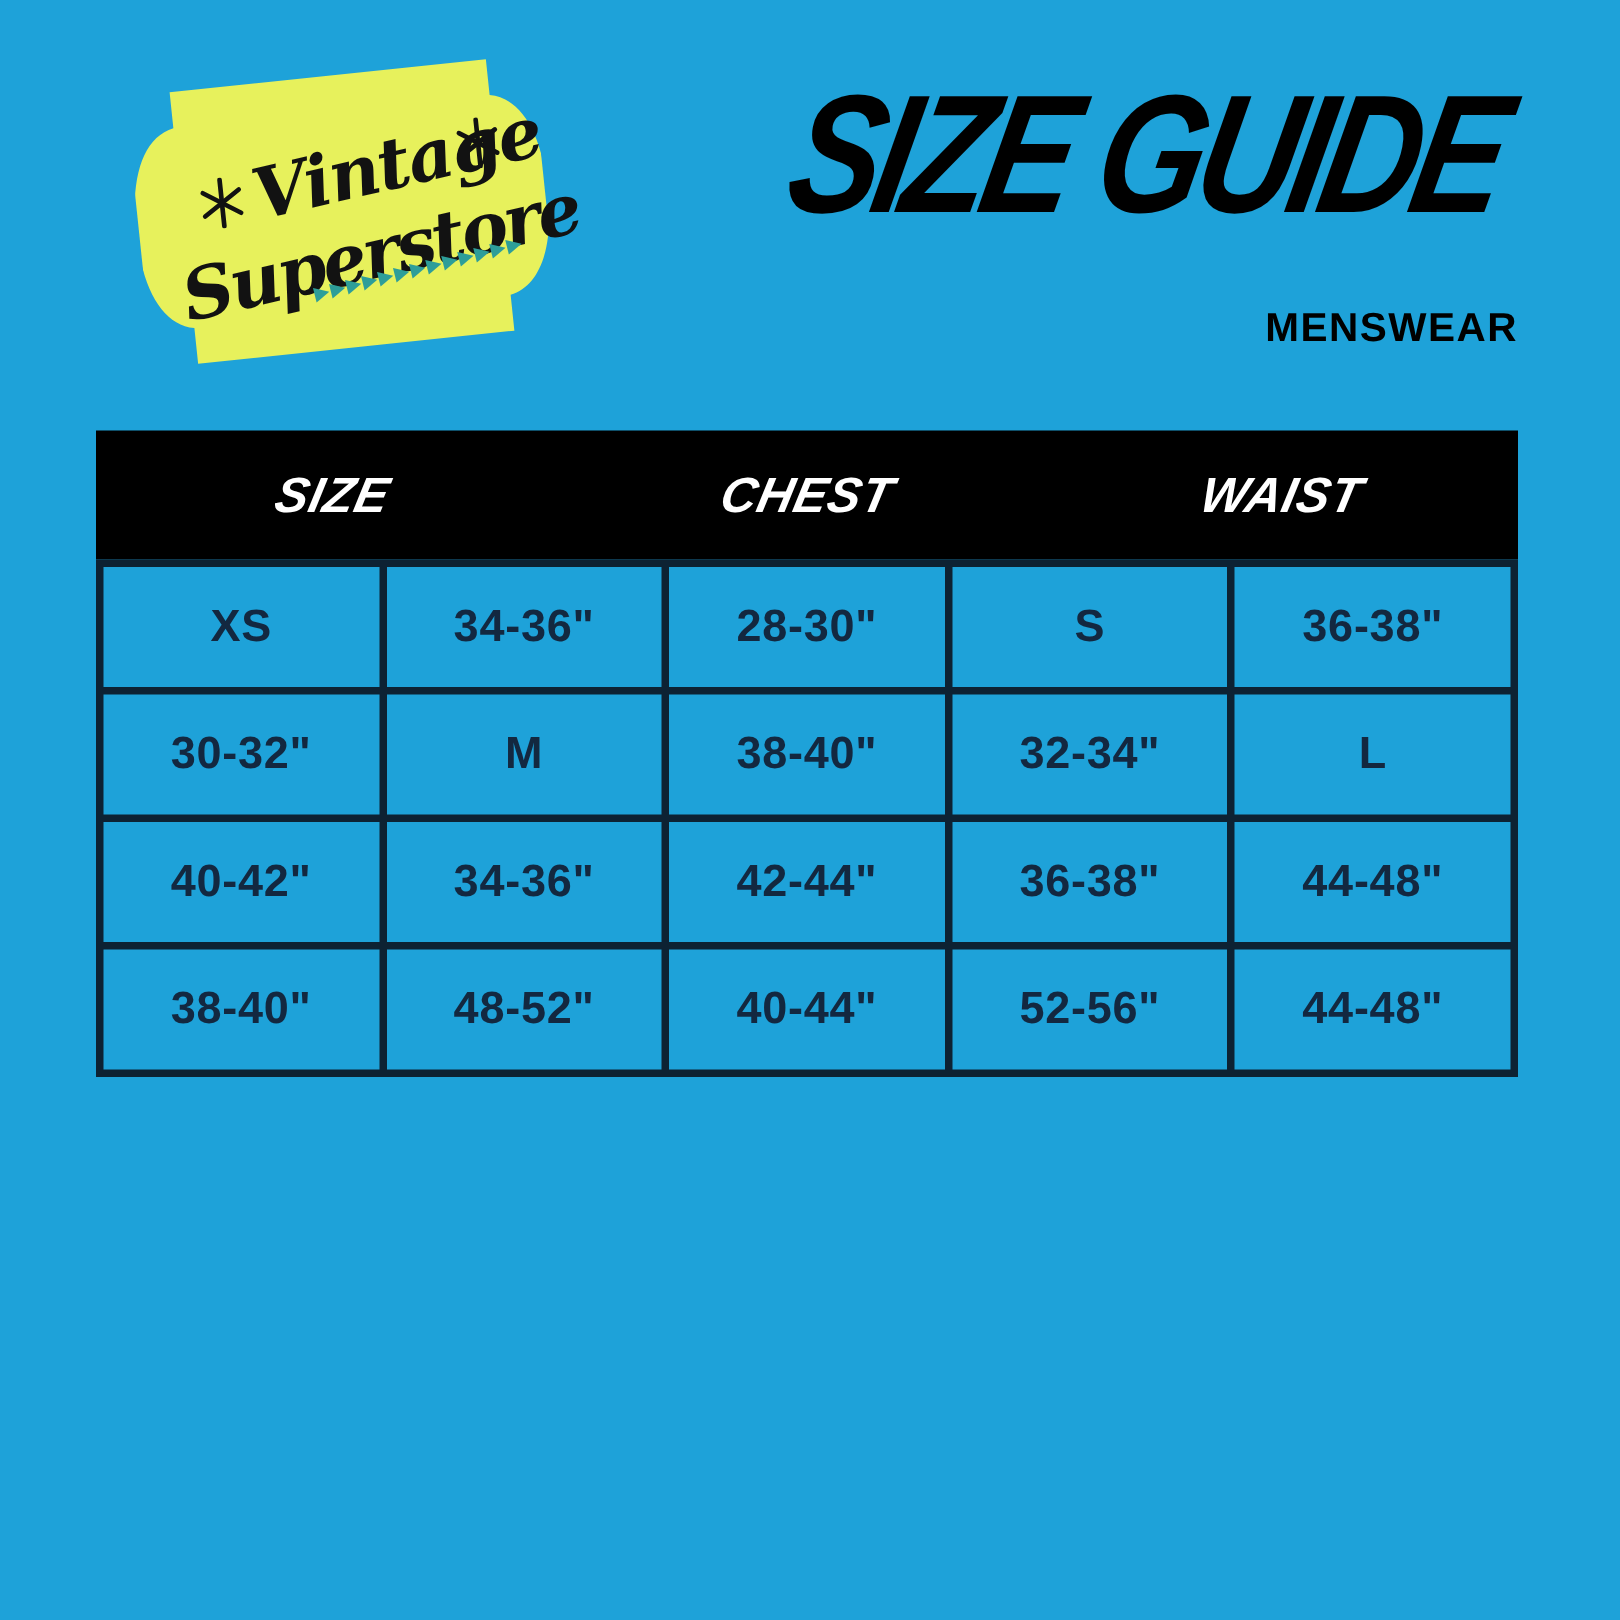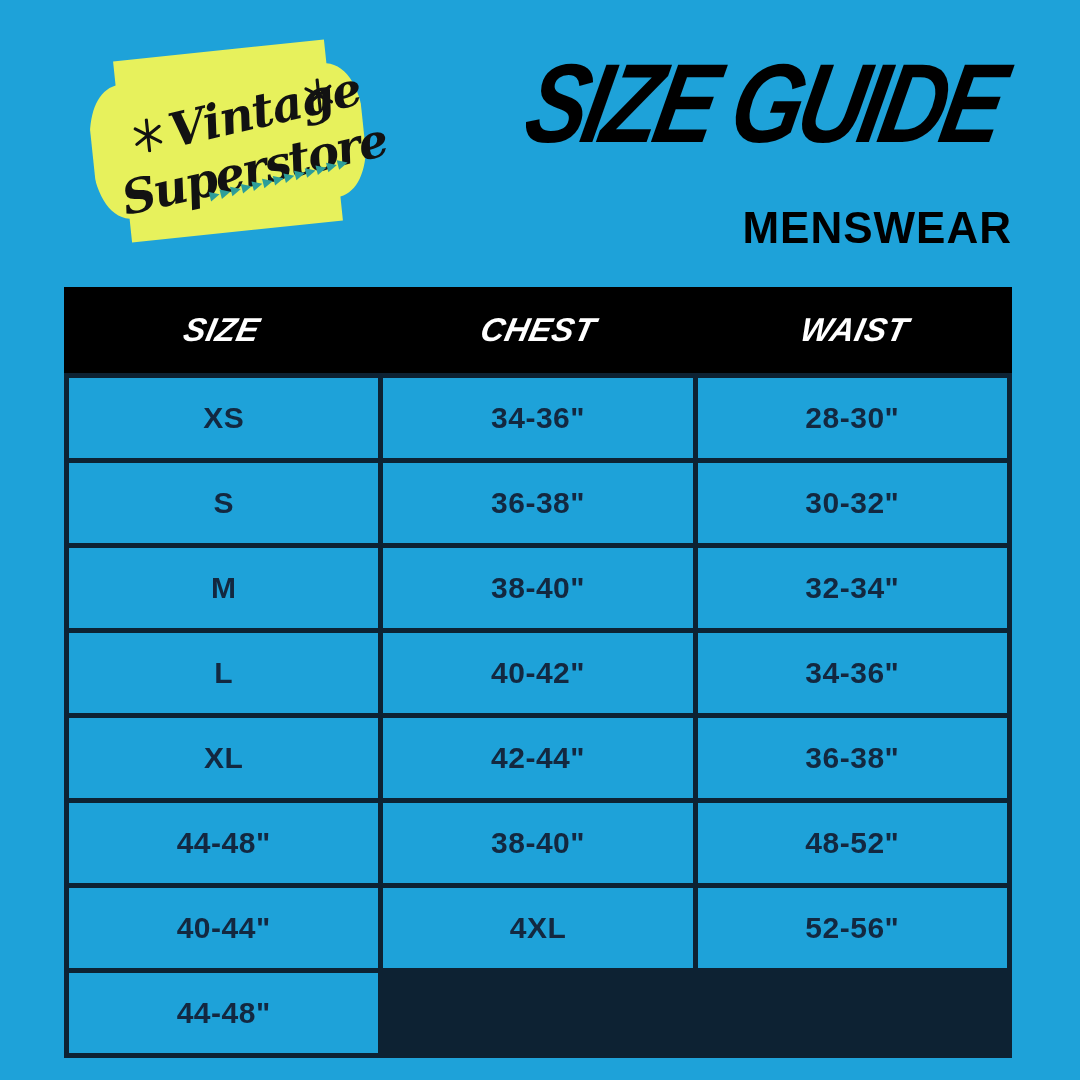--- a/index.html
+++ b/index.html
@@ -81,21 +81,21 @@
     font-weight: bold;
     font-style: italic;
     letter-spacing: -5px;
     white-space: nowrap;
     transform: skewX(-11deg) scaleY(1.22);
     transform-origin: top right;
   }
   .page-subtitle {
     margin-top: 58px;
     color: #000000;
-    font-size: 44px;
+    font-size: 27px;
     font-weight: bold;
     letter-spacing: 1px;
     text-align: right;
   }
 
   
   .size-table {
     position: absolute;
     left: 64px;
     top: 287px;
@@ -115,21 +115,21 @@
     display: inline-block;
     color: #ffffff;
     font-size: 33px;
     font-weight: bold;
     font-style: italic;
     letter-spacing: 0.5px;
     transform: skewX(-12deg);
   }
   .tbody {
     display: grid;
-    grid-template-columns: 1fr 1fr 1fr;
+    grid-template-columns: 1fr 1fr 1fr 1fr 1fr;
     gap: 5px;
     padding: 5px;
     background: #0d2233;
   }
   .cell {
     height: 80px;
     background: #1ea2d9;
     display: flex;
     align-items: center;
     justify-content: center;
@@ -189,29 +189,27 @@
       <div class="cell">30-32"</div>
 
       <div class="cell">M</div>
       <div class="cell">38-40"</div>
       <div class="cell">32-34"</div>
 
       <div class="cell">L</div>
       <div class="cell">40-42"</div>
       <div class="cell">34-36"</div>
 
-      <div class="cell">XL</div>
       <div class="cell">42-44"</div>
       <div class="cell">36-38"</div>
 
       <div class="cell">44-48"</div>
       <div class="cell">38-40"</div>
 
       <div class="cell">48-52"</div>
       <div class="cell">40-44"</div>
 
-      <div class="cell">4XL</div>
       <div class="cell">52-56"</div>
       <div class="cell">44-48"</div>
     </div>
   </div>
 
 </div>
 
 </body></html>

